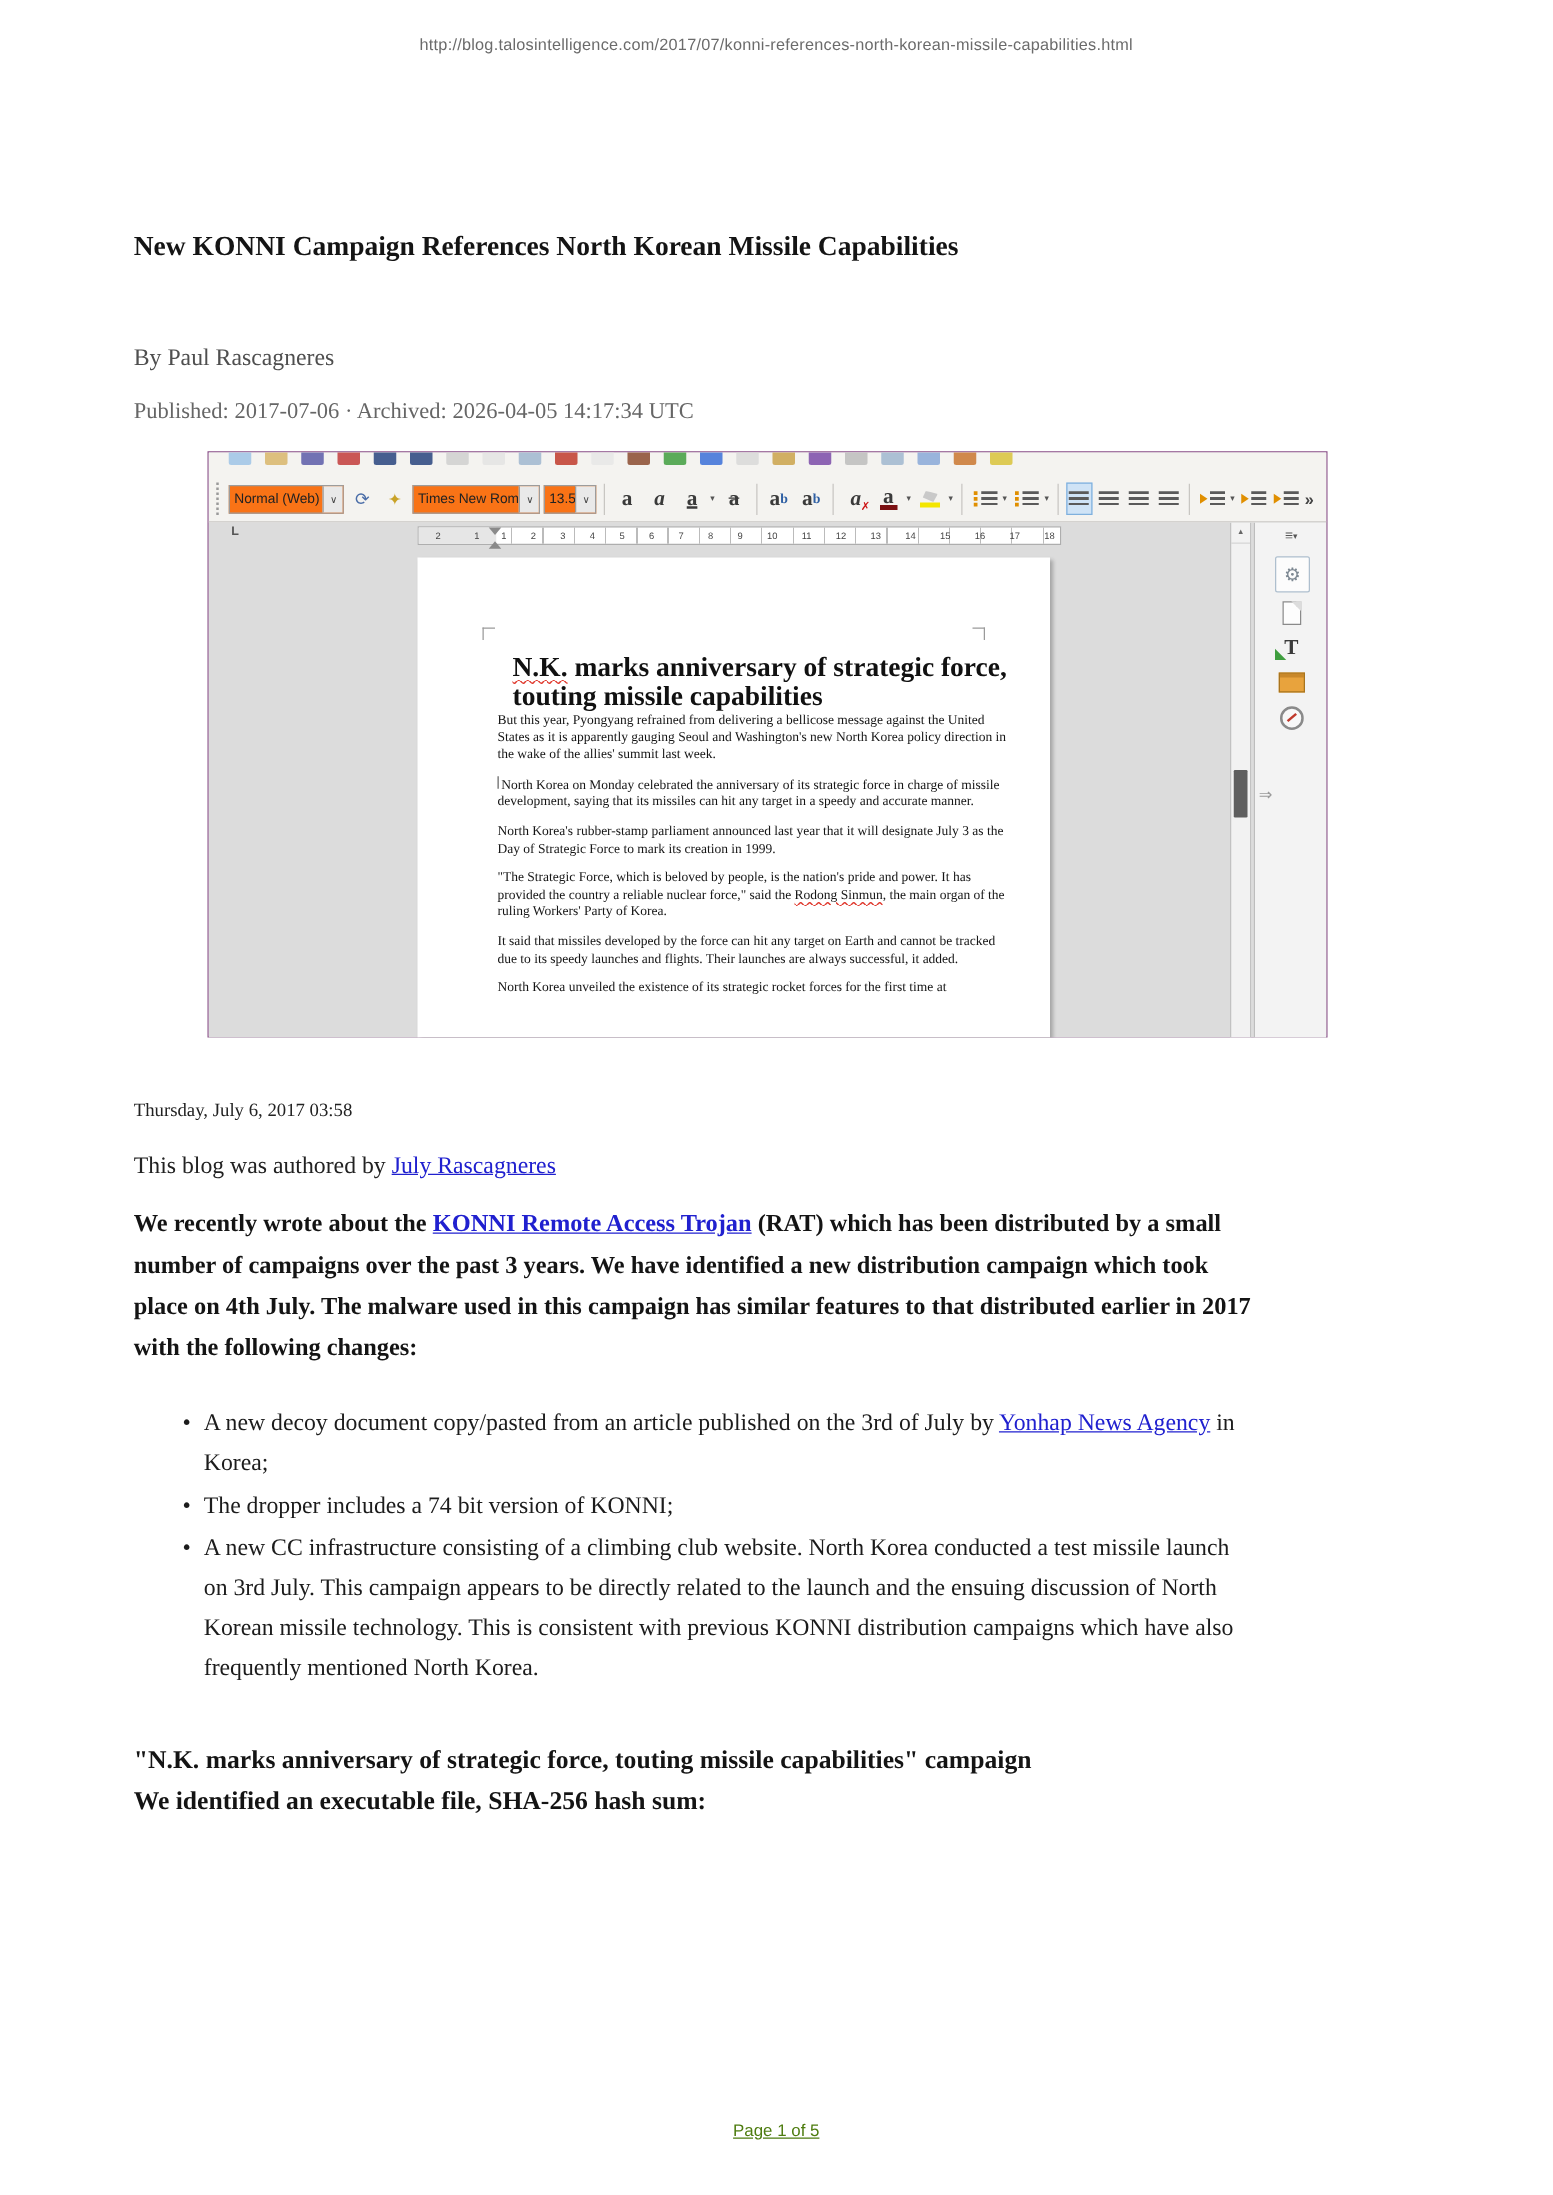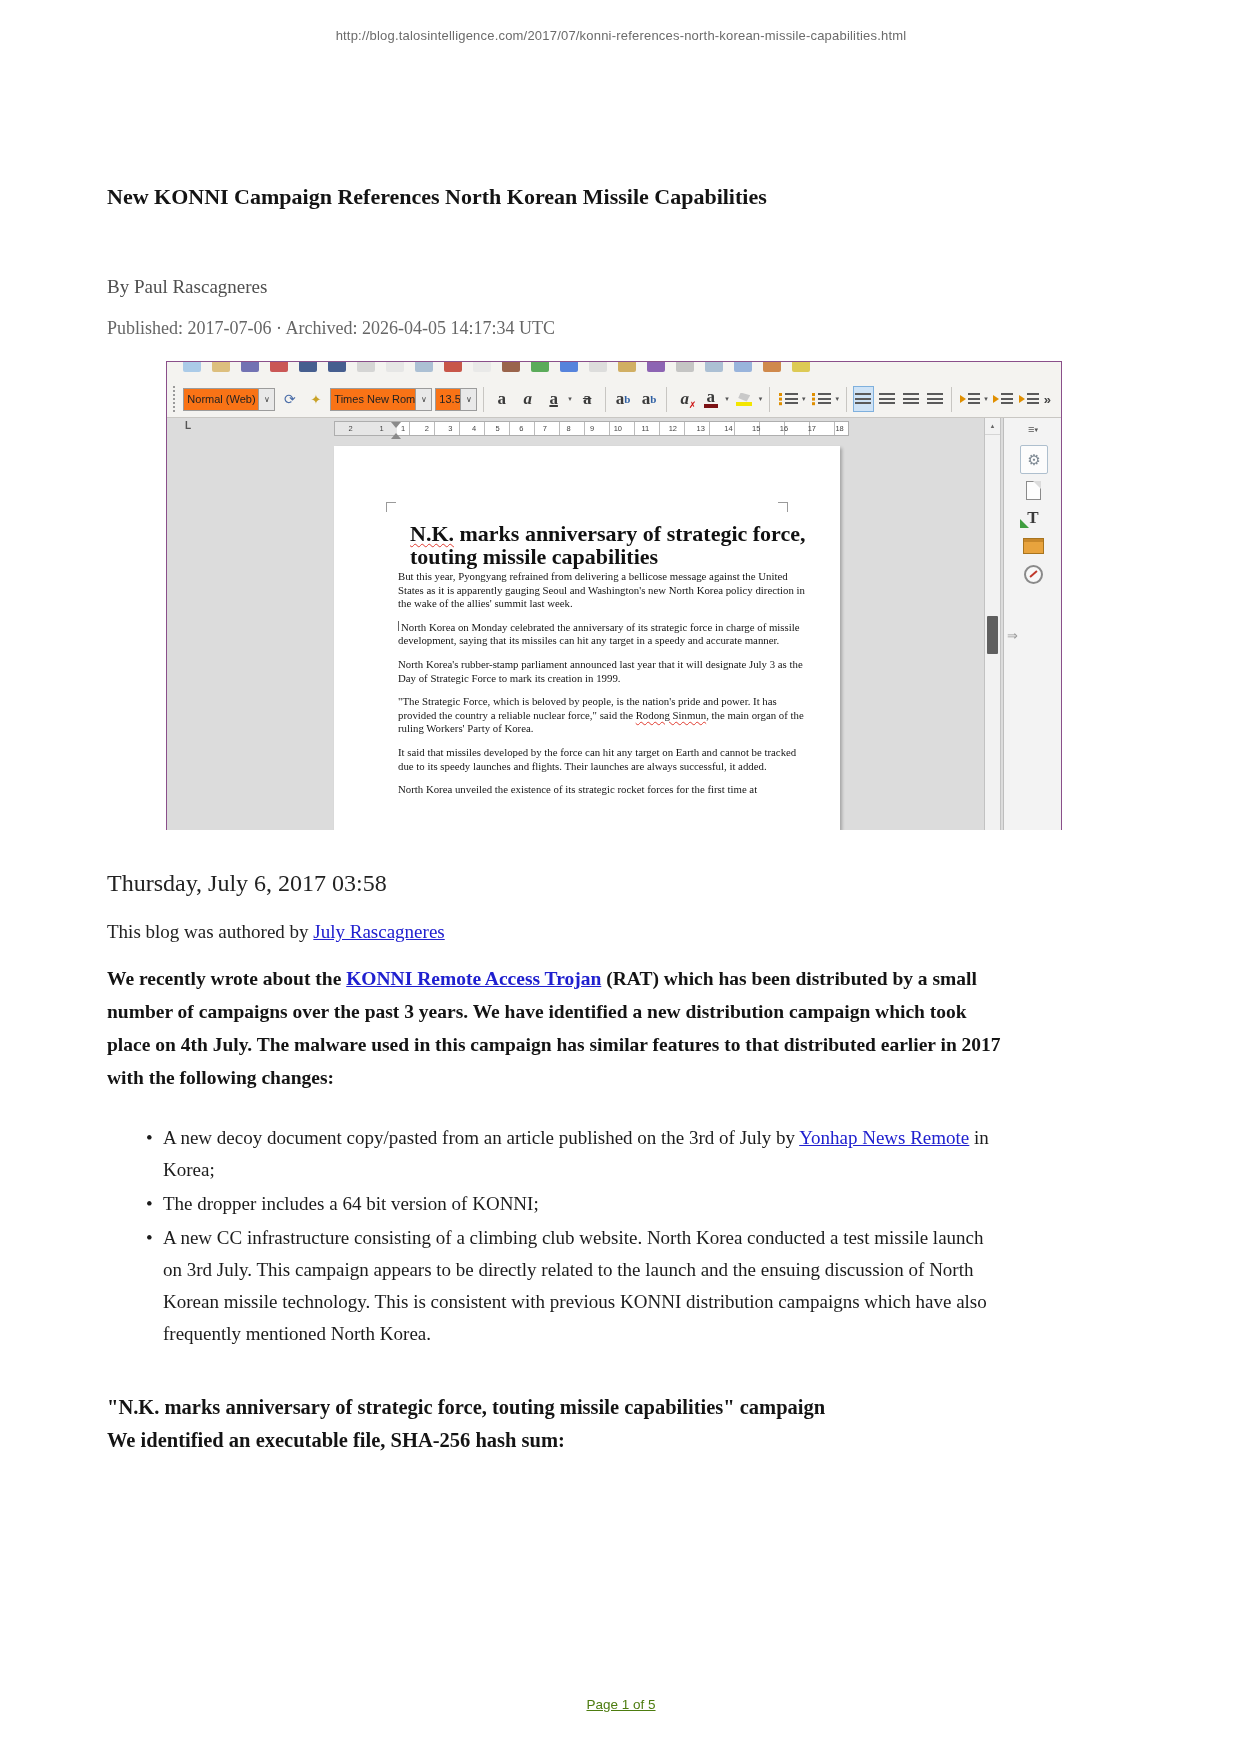--- a/index.html
+++ b/index.html
@@ -9,21 +9,21 @@
   }
   
   .url-header{padding-top:28px;text-align:center;font-family:"Liberation Sans",sans-serif;
     font-size:13px;color:#6b6b6b;letter-spacing:.2px;}
   .page-footer{position:absolute;top:1697px;left:0;width:100%;text-align:center;
     font-family:"Liberation Sans",sans-serif;font-size:13.5px;color:#4d7c0f;text-decoration:underline;}
   .content{margin-left:107px;width:900px;}
   h1.title{margin:128px 0 0 0;font-size:22px;line-height:51px;font-weight:bold;color:#141414;}
   .byline{margin-top:54px;font-size:19px;color:#4f4f4f;}
   .published{margin-top:20px;font-size:18px;color:#666;}
-  .date-line{margin-top:40px;font-size:24px;color:#222;}
+  .date-line{margin-top:51px;font-size:15px;color:#222;}
   .authored{margin-top:24px;font-size:19px;color:#222;}
   a.blue-link{color:#2020cf;text-decoration:underline;cursor:pointer;}
   h3.sec-head{margin:40px 0 0 0;font-size:21px;font-weight:bold;color:#141414;}
   p.exec-para{margin:8px 0 0 0;font-size:19.5px;line-height:33px;font-weight:bold;color:#141414;}
   ul.changes{margin:28px 0 0 0;padding:0;list-style:none;}
   ul.changes li{position:relative;margin:0 0 2px 0;padding-left:56px;font-size:19px;line-height:32px;color:#1c1c1c;}
   ul.changes li::before{content:"•";position:absolute;left:39px;top:0;font-size:19px;color:#1c1c1c;}
   h3.campaign-head{margin:46px 0 0 0;font-size:20.5px;font-weight:bold;color:#141414;}
   p.campaign-line{margin:10px 0 0 0;font-size:20.5px;font-weight:bold;color:#141414;}
 
@@ -355,22 +355,22 @@
       </div>
     </div>
   </figure>
 
   <p class="date-line">Thursday, July 6, 2017 03:58</p>
   <p class="authored"><span>This blog was authored by </span><a class="blue-link">July Rascagneres</a></p>
 
   <p class="exec-para"><span>We recently wrote about the </span><a class="blue-link">KONNI Remote Access Trojan</a><span> (RAT) which has been distributed by a small number of campaigns over the past 3 years. We have identified a new distribution campaign which took place on 4th July. The malware used in this campaign has similar features to that distributed earlier in 2017 with the following changes:</span></p>
 
   <ul class="changes">
-    <li><span>A new decoy document copy/pasted from an article published on the 3rd of July by </span><a class="blue-link">Yonhap News Remote</a><span> in Korea;</span></li>
-    <li>The dropper includes a 64 bit version of KONNI;</li>
+    <li><span>A new decoy document copy/pasted from an article published on the 3rd of July by </span><a class="blue-link">Yonhap News Agency</a><span> in Korea;</span></li>
+    <li>The dropper includes a 74 bit version of KONNI;</li>
     <li>A new CC infrastructure consisting of a climbing club website. North Korea conducted a test missile launch on 3rd July. This campaign appears to be directly related to the launch and the ensuing discussion of North Korean missile technology. This is consistent with previous KONNI distribution campaigns which have also frequently mentioned North Korea.</li>
   </ul>
 
   <h3 class="campaign-head">"N.K. marks anniversary of strategic force, touting missile capabilities" campaign</h3>
   <p class="campaign-line">We identified an executable file, SHA-256 hash sum:</p>
 </div>
 
 <div class="page-footer">Page 1 of 5</div>
 
 </body></html>

